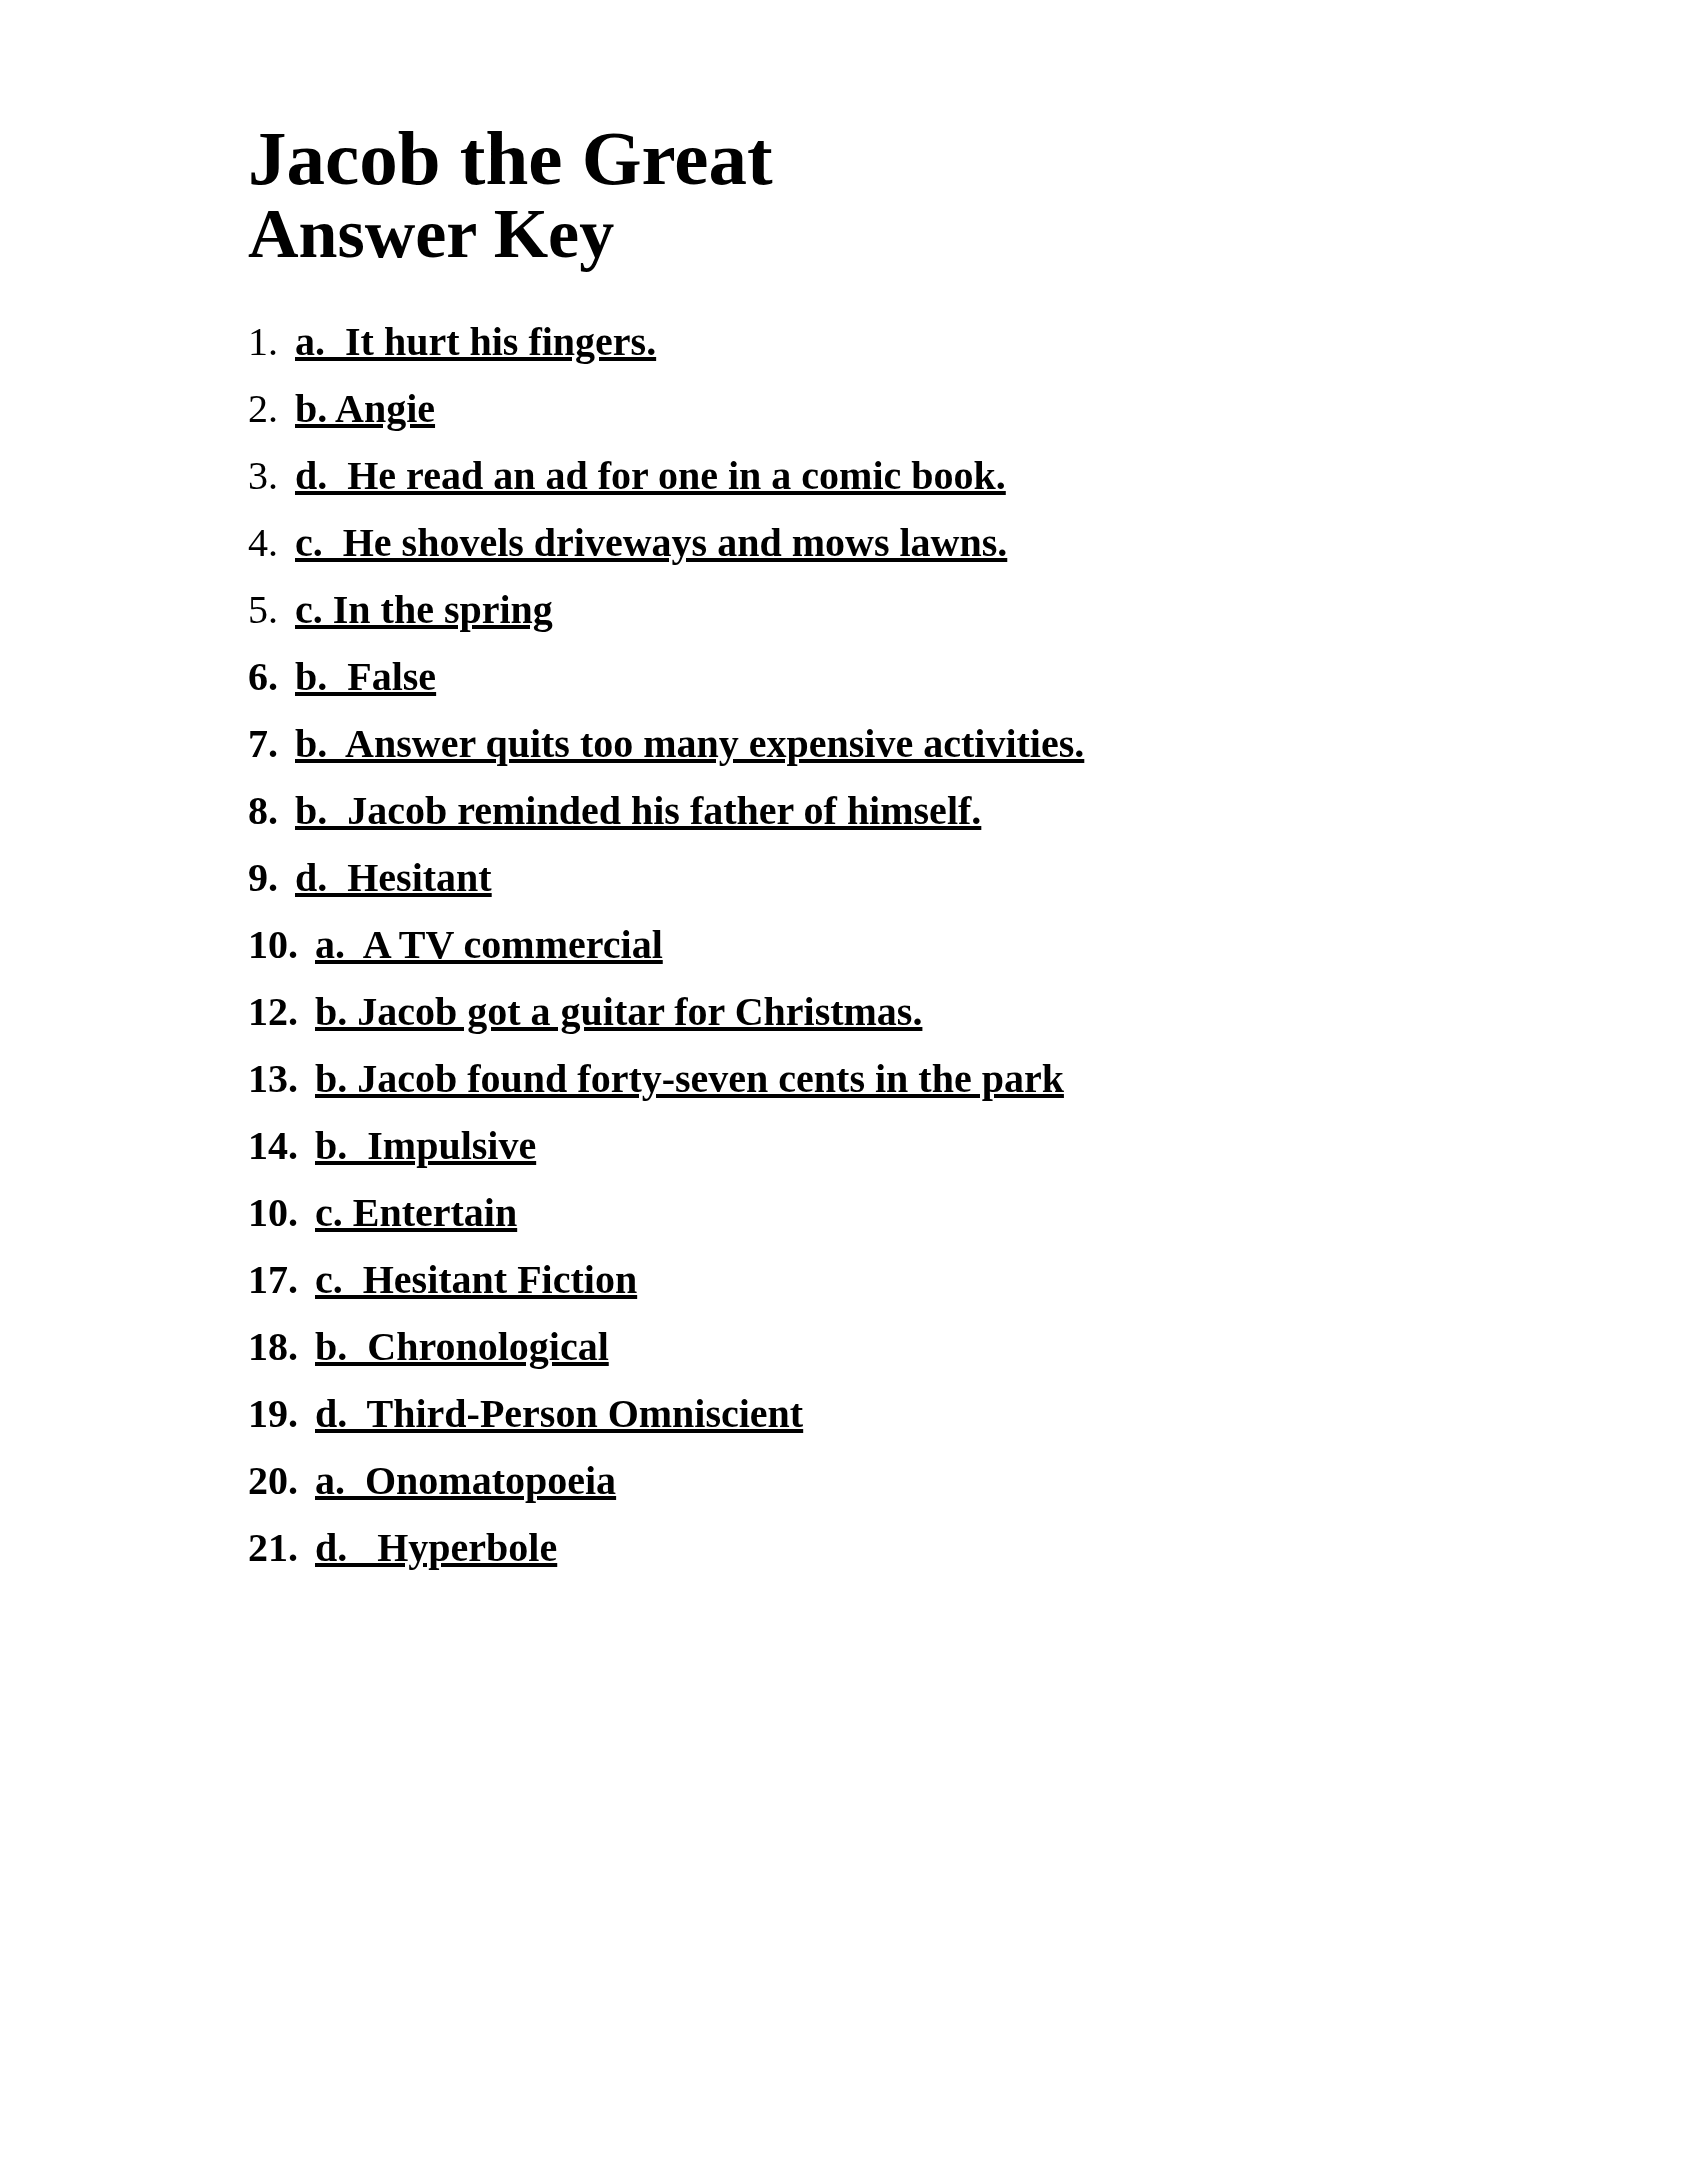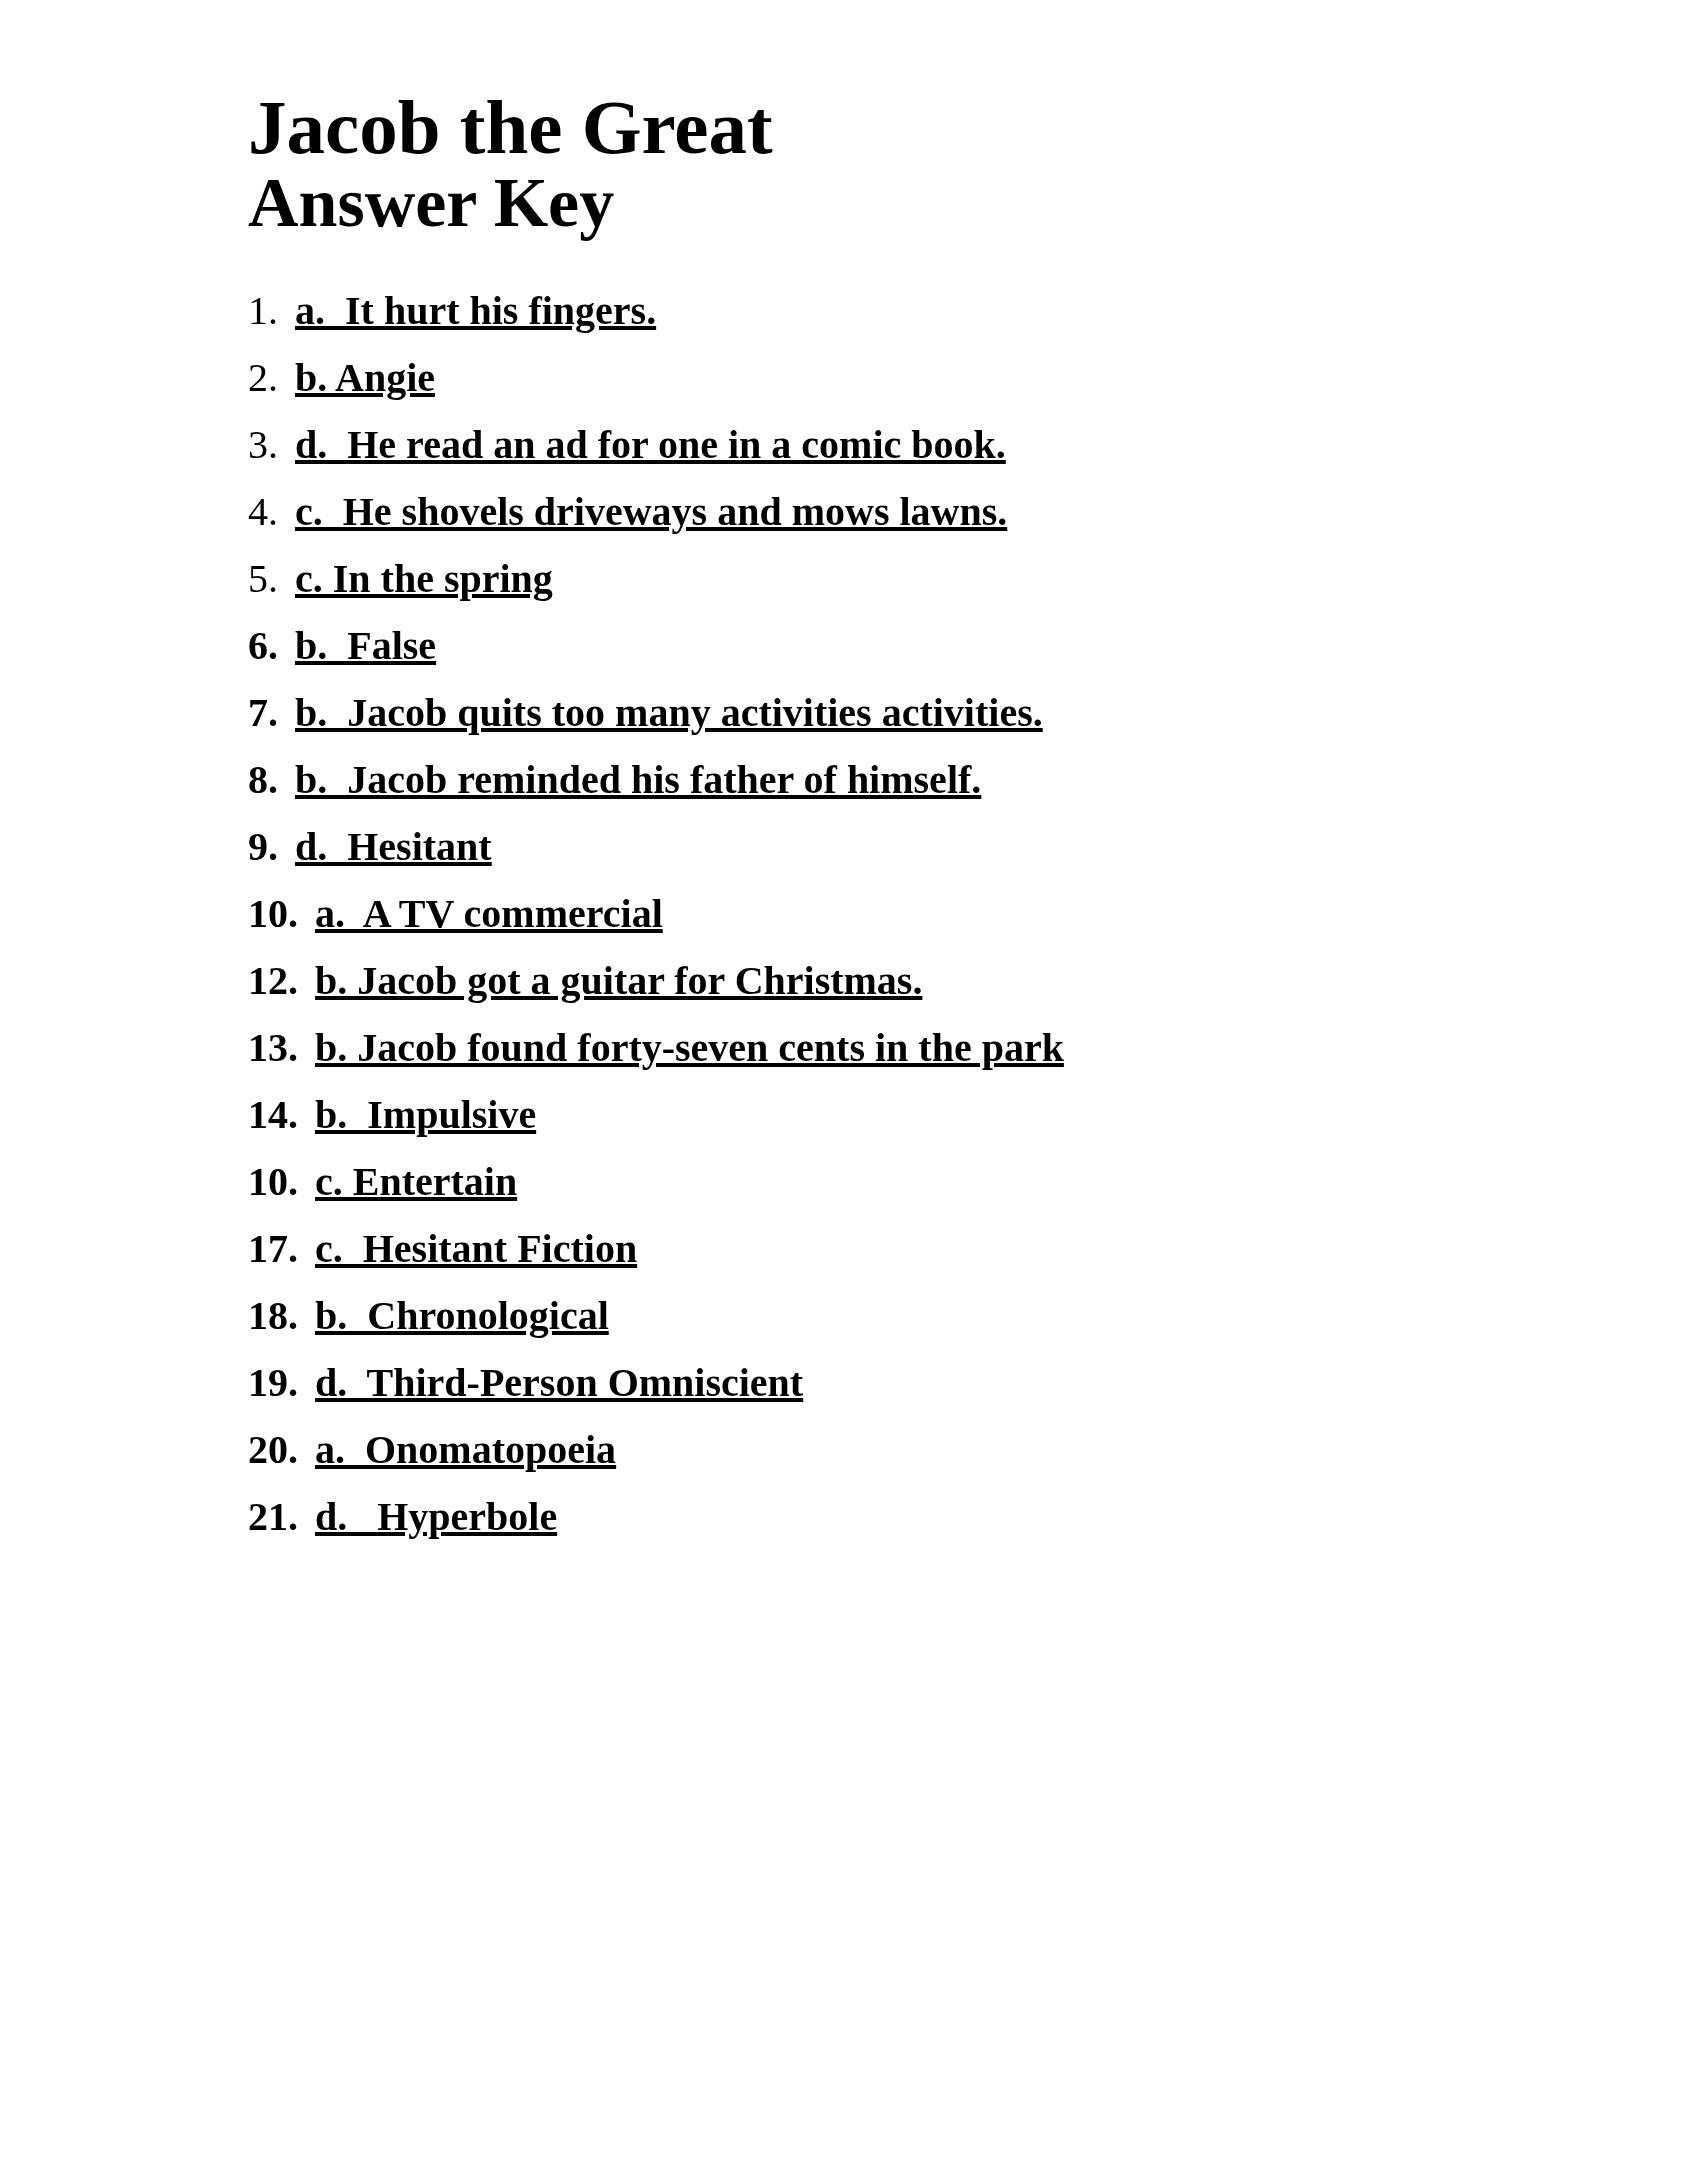--- a/index.html
+++ b/index.html
@@ -11,21 +11,21 @@
     height: 2178px;
     background: #ffffff;
     color: #000000;
     font-family: "Liberation Serif", serif;
     overflow: hidden;
   }
   .page {
     box-sizing: border-box;
     width: 1632px;
     height: 2178px;
-    padding: 89px 79px 0 248px;
+    padding: 120px 79px 0 248px;
   }
   .title {
     margin: 0;
     font-size: 77px;
     line-height: 77px;
     font-weight: bold;
     letter-spacing: 0;
   }
   .subtitle {
     margin: 0;
@@ -60,21 +60,21 @@
 <div class="page">
   <h1 class="title">Jacob the Great</h1>
   <h2 class="subtitle">Answer Key</h2>
   <div class="answers">
       <div class="item"><span class="num light">1.</span><span class="ans">a.  It hurt his fingers.</span></div>
       <div class="item"><span class="num light">2.</span><span class="ans">b. Angie</span></div>
       <div class="item"><span class="num light">3.</span><span class="ans">d.  He read an ad for one in a comic book.</span></div>
       <div class="item"><span class="num light">4.</span><span class="ans">c.  He shovels driveways and mows lawns.</span></div>
       <div class="item"><span class="num light">5.</span><span class="ans">c. In the spring</span></div>
       <div class="item"><span class="num">6.</span><span class="ans">b.  False</span></div>
-      <div class="item"><span class="num">7.</span><span class="ans">b.  Jacob quits too many activities activities.</span></div>
+      <div class="item"><span class="num">7.</span><span class="ans">b.  Answer quits too many expensive activities.</span></div>
       <div class="item"><span class="num">8.</span><span class="ans">b.  Jacob reminded his father of himself.</span></div>
       <div class="item"><span class="num">9.</span><span class="ans">d.  Hesitant</span></div>
       <div class="item"><span class="num">10.</span><span class="ans">a.  A TV commercial</span></div>
       <div class="item"><span class="num">12.</span><span class="ans">b. Jacob got a guitar for Christmas.</span></div>
       <div class="item"><span class="num">13.</span><span class="ans">b. Jacob found forty-seven cents in the park</span></div>
       <div class="item"><span class="num">14.</span><span class="ans">b.  Impulsive</span></div>
       <div class="item"><span class="num">10.</span><span class="ans">c. Entertain</span></div>
       <div class="item"><span class="num">17.</span><span class="ans">c.  Hesitant Fiction</span></div>
       <div class="item"><span class="num">18.</span><span class="ans">b.  Chronological</span></div>
       <div class="item"><span class="num">19.</span><span class="ans">d.  Third-Person Omniscient</span></div>

